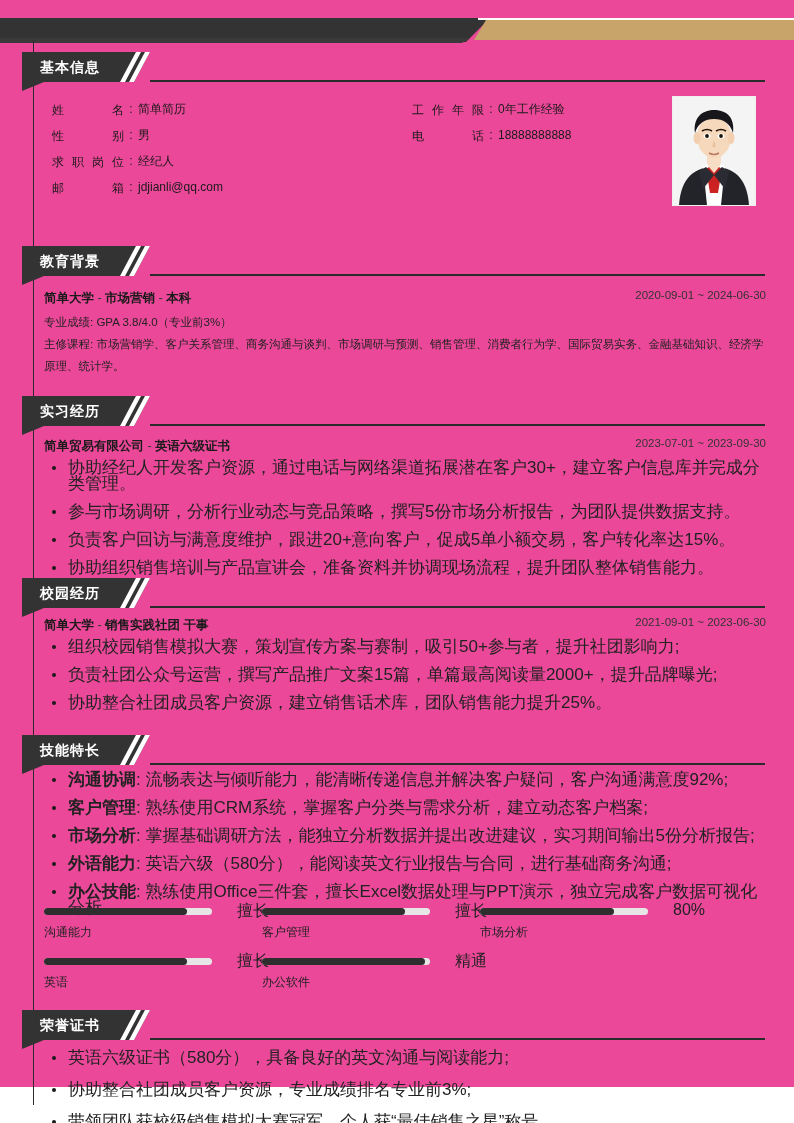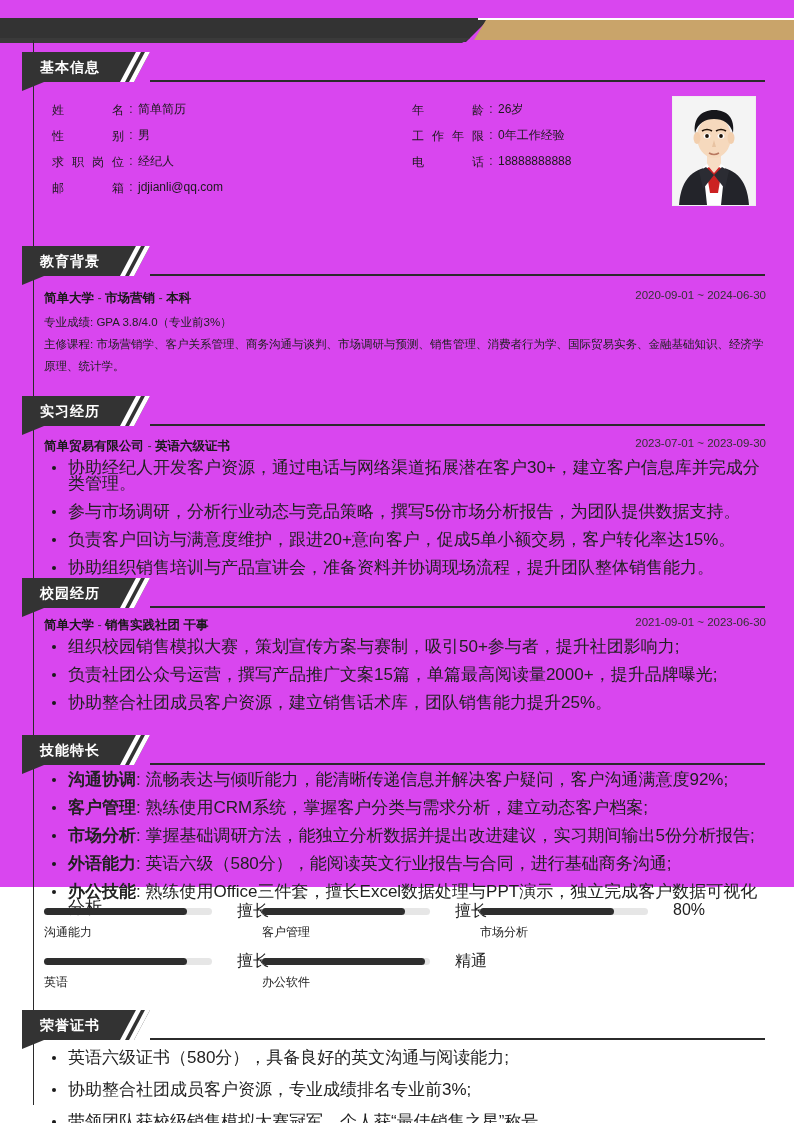--- a/index.html
+++ b/index.html
@@ -4,21 +4,21 @@
 <style>
   html,body{margin:0;padding:0;}
   body{
     width:794px;height:1123px;
     background:#ffffff;
     font-family:"Liberation Sans","DejaVu Sans",sans-serif;
     color:#1a1a1a;
     overflow:hidden;
     position:relative;
   }
-  .page{position:relative;width:794px;height:887px;background:#d946ef;}
+  .page{position:relative;width:794px;height:1087px;background:#ec4899;}
 
   
   .banner{position:absolute;left:0;top:18px;width:794px;height:24px;}
   .banner-dark{
     position:absolute;left:0;top:0;width:490px;height:24px;
     background:#333333;
     clip-path:polygon(0 0, 490px 0, 466px 24px, 0 24px);
   }
   .banner-dark-under{
     position:absolute;left:0;top:20px;width:470px;height:5px;
@@ -147,23 +147,20 @@
     </div>
     <div class="info-row">
       <span class="lbl">求职岗位</span><span class="colon">:</span><span class="val">经纪人</span>
     </div>
     <div class="info-row">
       <span class="lbl">邮箱</span><span class="colon">:</span><span class="val">jdjianli@qq.com</span>
     </div>
   </div>
 
   <div class="info-col" style="left:412px;top:96px;">
-    <div class="info-row">
-      <span class="lbl">年龄</span><span class="colon">:</span><span class="val">26岁</span>
-    </div>
     <div class="info-row">
       <span class="lbl">工作年限</span><span class="colon">:</span><span class="val">0年工作经验</span>
     </div>
     <div class="info-row">
       <span class="lbl">电话</span><span class="colon">:</span><span class="val">18888888888</span>
     </div>
   </div>
 
   <div class="photo">
     <svg width="82" height="108" viewBox="0 0 82 108">

